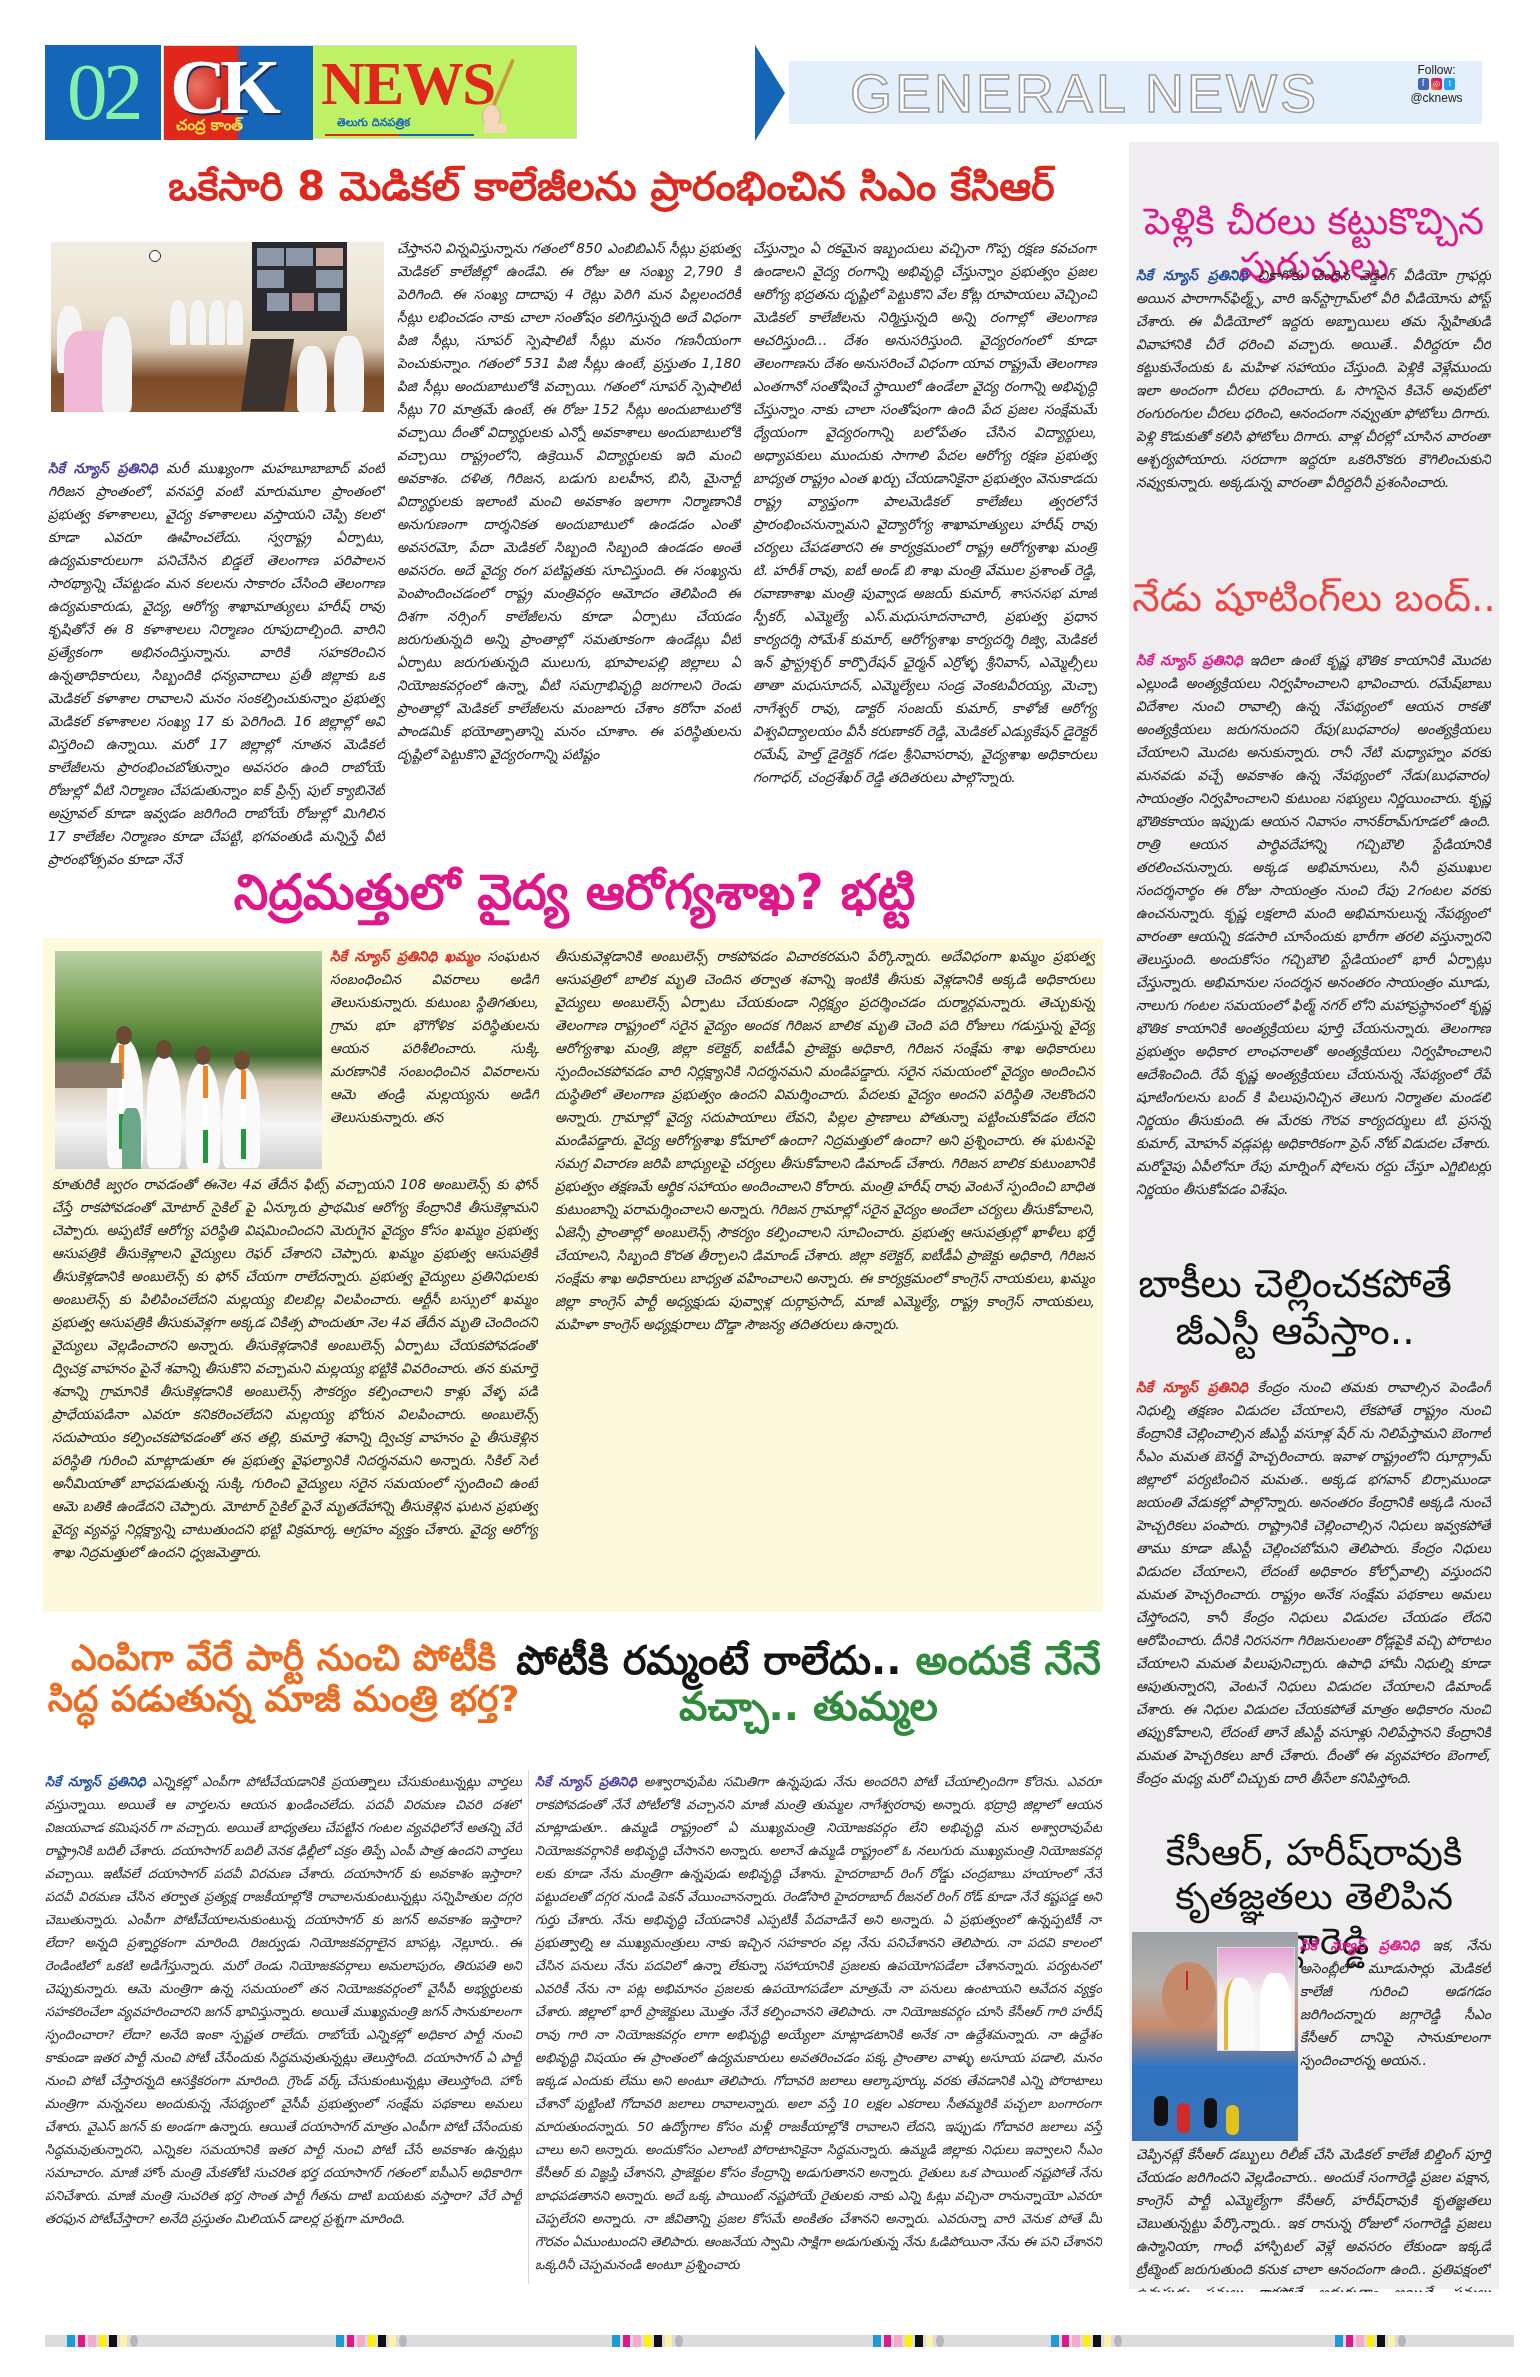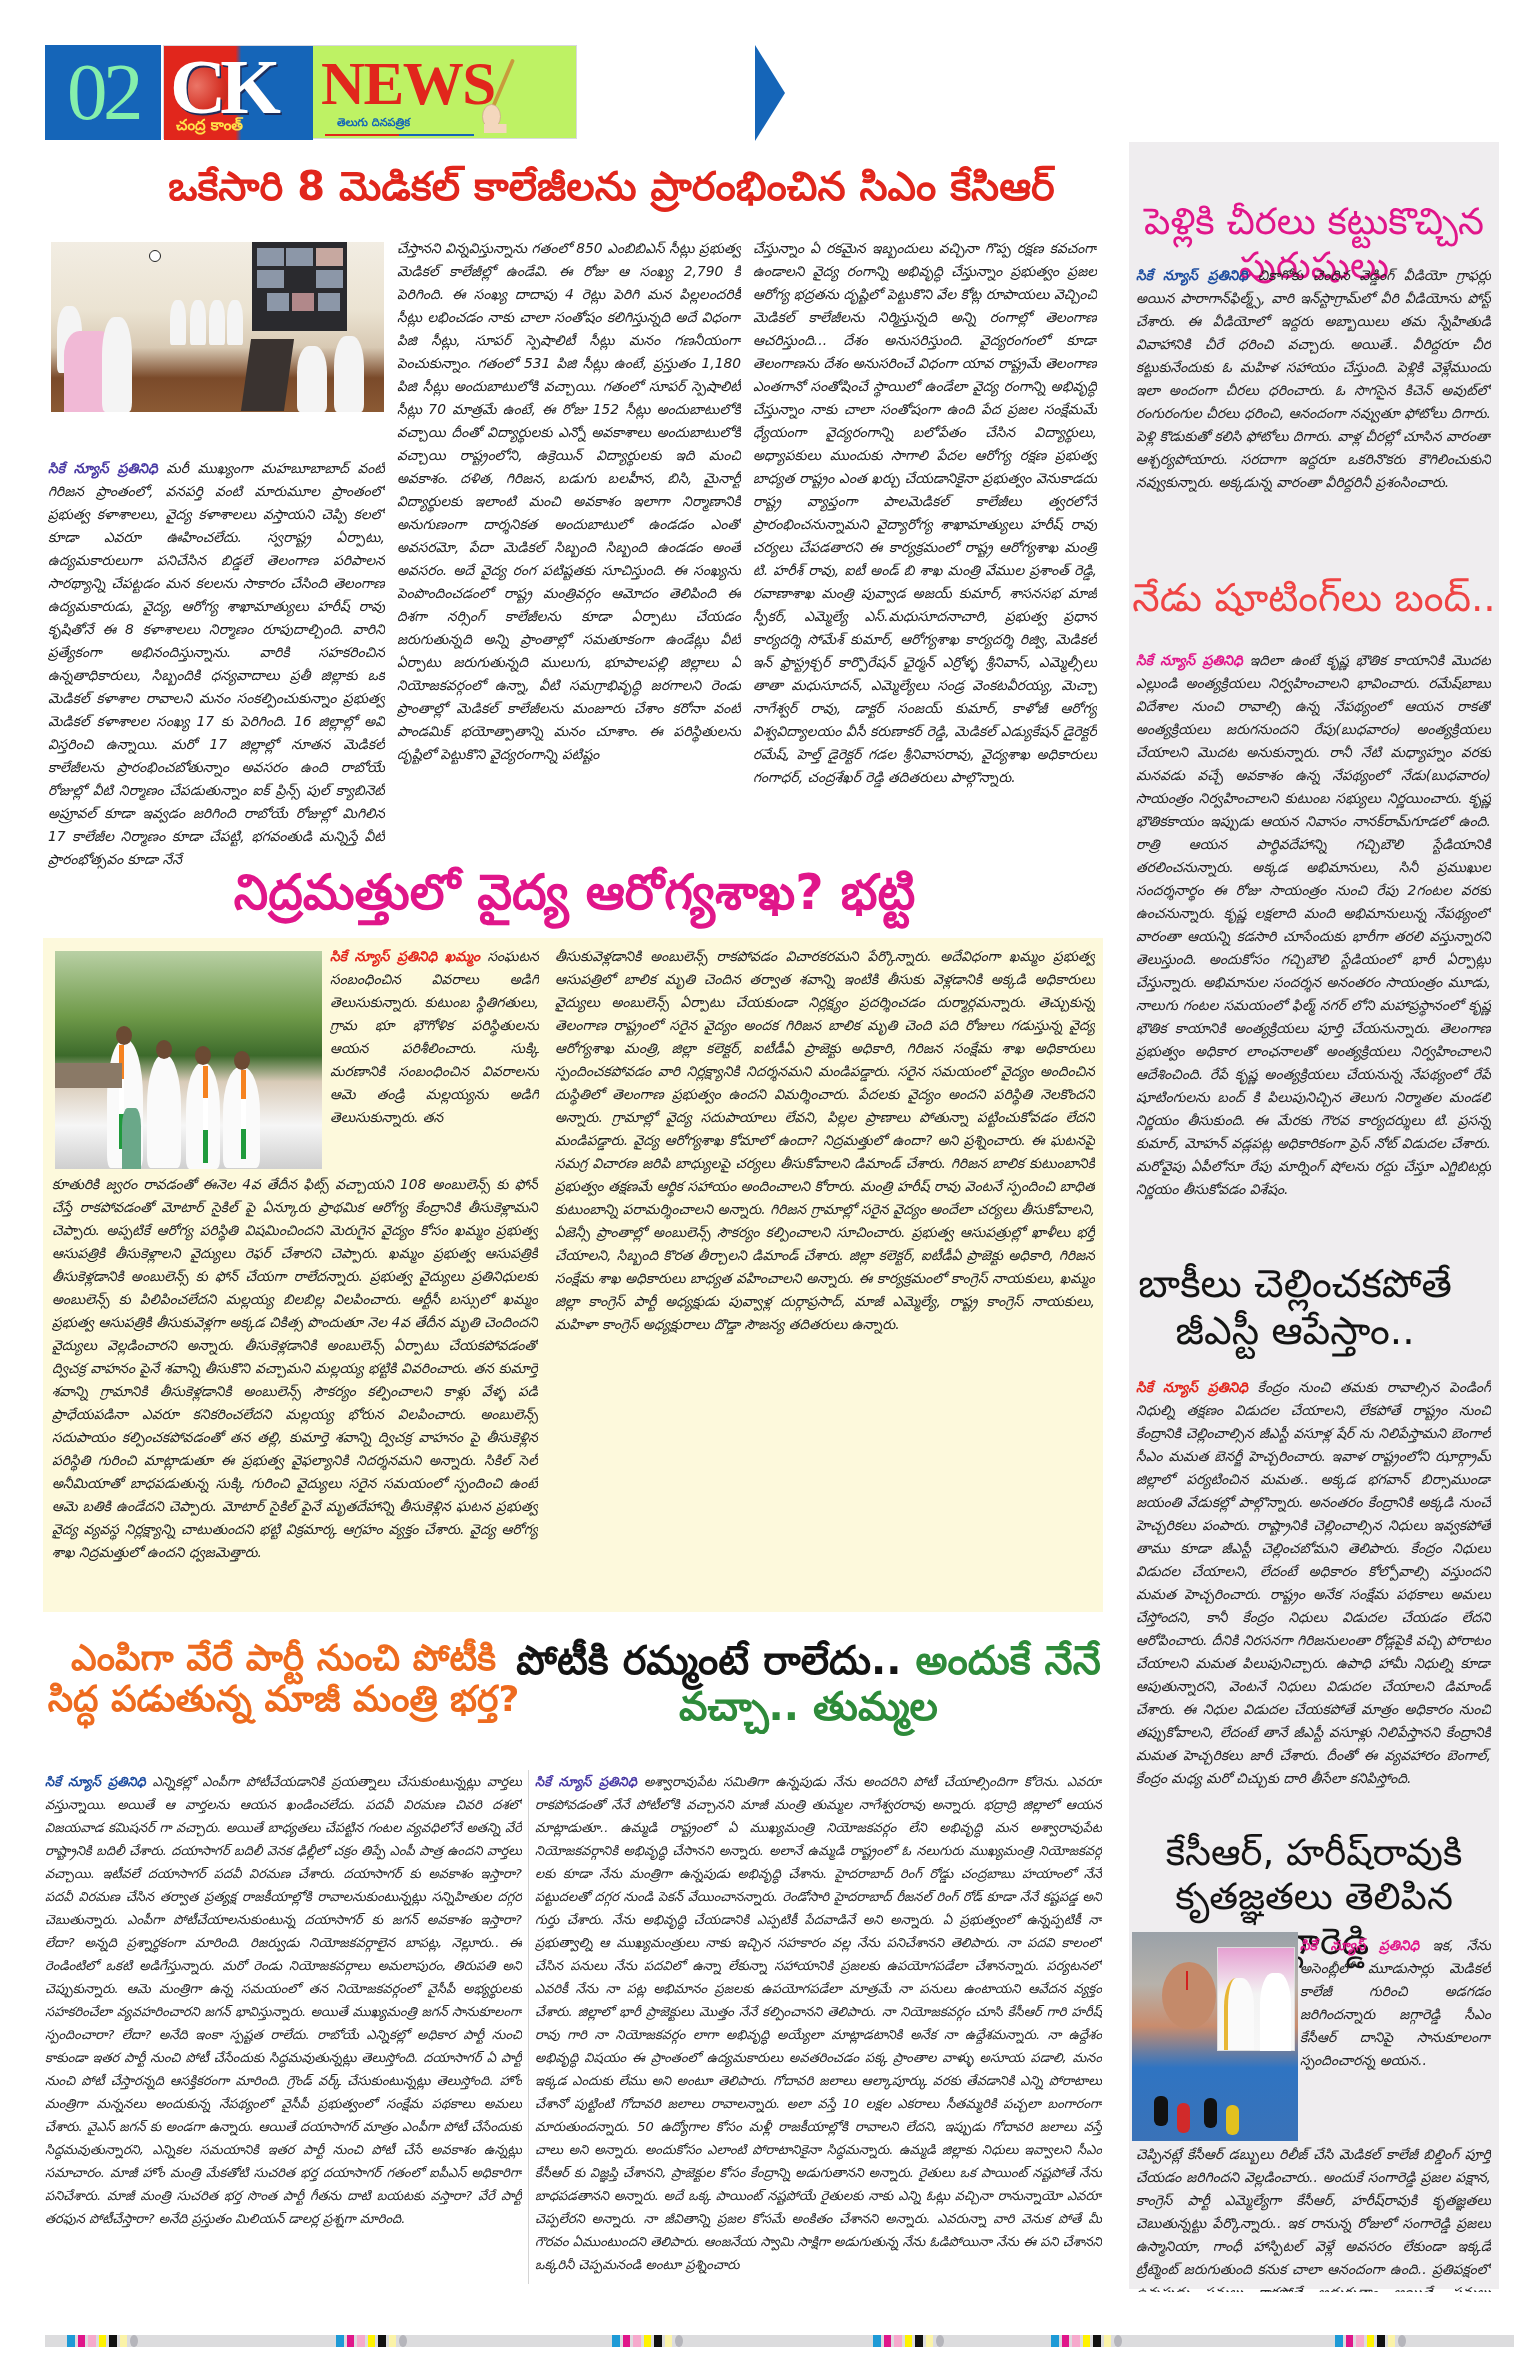--- a/index.html
+++ b/index.html
@@ -120,20 +120,32 @@
     <div class="logo-news">NEWS</div>
     <div class="logo-tag">తెలుగు దినపత్రిక</div>
     <div class="logo-rule"></div>
     <svg class="pen" viewBox="0 0 48 100">
       <line x1="42" y1="4" x2="14" y2="70" stroke="#c89a3c" stroke-width="5" stroke-linecap="round"></line>
       <ellipse cx="14" cy="78" rx="12" ry="16" fill="#f4d7bd" stroke="#c9a58a" stroke-width="1"></ellipse>
       <rect x="4" y="88" width="30" height="12" fill="#f4d7bd"></rect>
     </svg>
   </div>
   <div class="date-arrow"></div>
+  <div class="section-band">
+    <div class="section-title">GENERAL NEWS</div>
+    <div class="follow">
+      <div>Follow:</div>
+      <div class="social">
+        <span class="fb">f</span>
+        <span class="ig">◎</span>
+        <span class="tw">t</span>
+      </div>
+      <div>@cknews</div>
+    </div>
+  </div>
 </header>
 
 <article>
   <h1 class="headline a1-title">ఒకేసారి 8 మెడికల్ కాలేజీలను ప్రారంభించిన సిఎం కేసిఆర్</h1>
   <div class="photo a1-photo">
     <div class="clock"></div>
     <div class="screen">
       <i style="left:4.5px;top:6px;width:27px;height:18px"></i>
         <i style="left:34px;top:6px;width:27px;height:18px"></i>
         <i style="left:64px;top:6px;width:27px;height:18px;background:#c7a8a0"></i>

